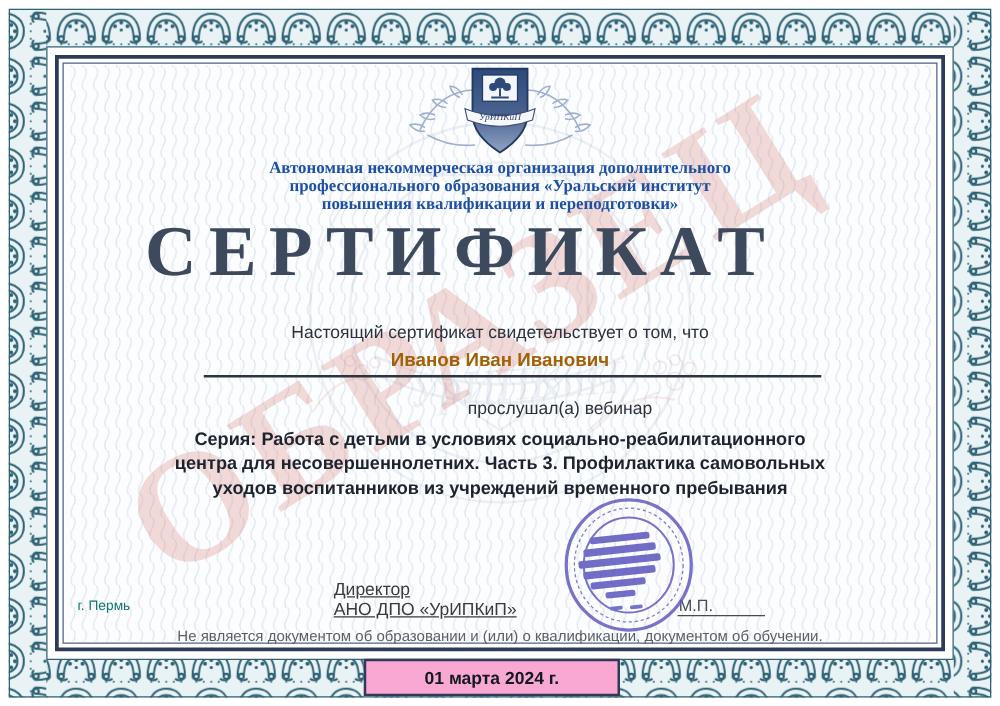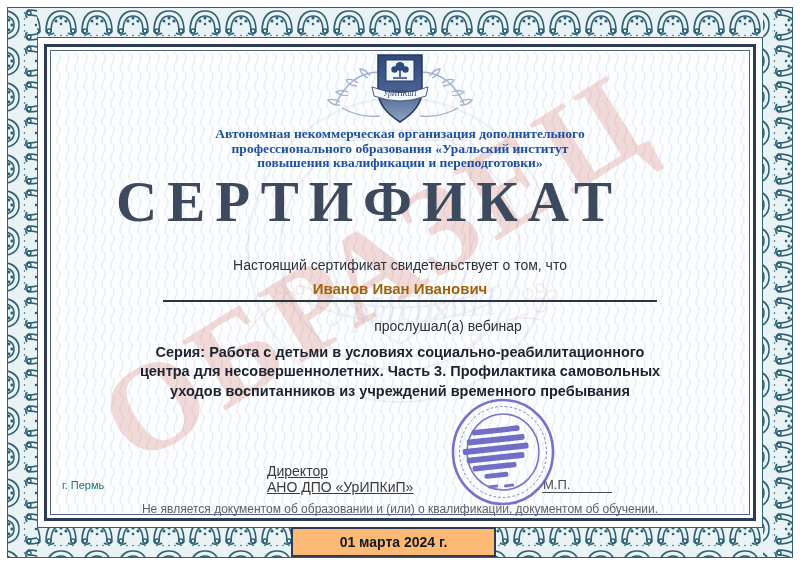--- a/index.html
+++ b/index.html
@@ -38,21 +38,21 @@
   }
   .city{position:absolute;left:62px;top:479px;font-size:11px;color:#0f766e;}
   .signer{position:absolute;left:267px;top:464px;font-size:14px;line-height:15.5px;color:#3a3a3a;text-align:left;text-decoration:underline;}
   .seal-label{position:absolute;left:543px;top:477px;font-size:13px;color:#4b4b5a;}
   .sig-line{position:absolute;left:542px;top:492px;width:70px;border-top:1.5px solid #4a4a4a;height:0;}
   .disclaimer{position:absolute;left:52px;width:696px;top:502px;text-align:center;font-size:12px;color:#5a5f66;}
   .stamp{position:absolute;left:448px;top:397px;width:110px;height:112px;z-index:3;}
   .logo{position:absolute;left:322px;top:52px;width:156px;height:76px;z-index:2;}
   .datebox{
     position:absolute;left:291px;top:527px;width:201px;height:26px;z-index:6;
-    background:#fdba74;border:2px solid #2e3b58;
+    background:#f9a8d4;border:2px solid #2e3b58;
     text-align:center;line-height:26px;font-size:14px;font-weight:bold;color:#14181f;
   }
 </style>
 </head>
 <body>
 
 <div class="page">
 
   <svg class="layer" width="800" height="565" aria-hidden="true">
     <defs>

